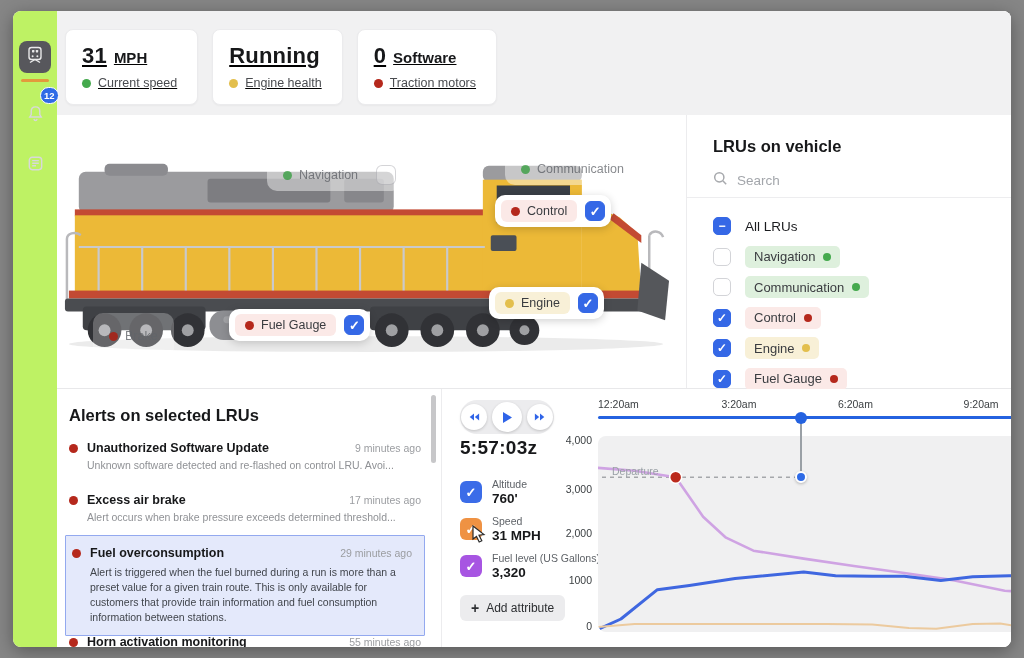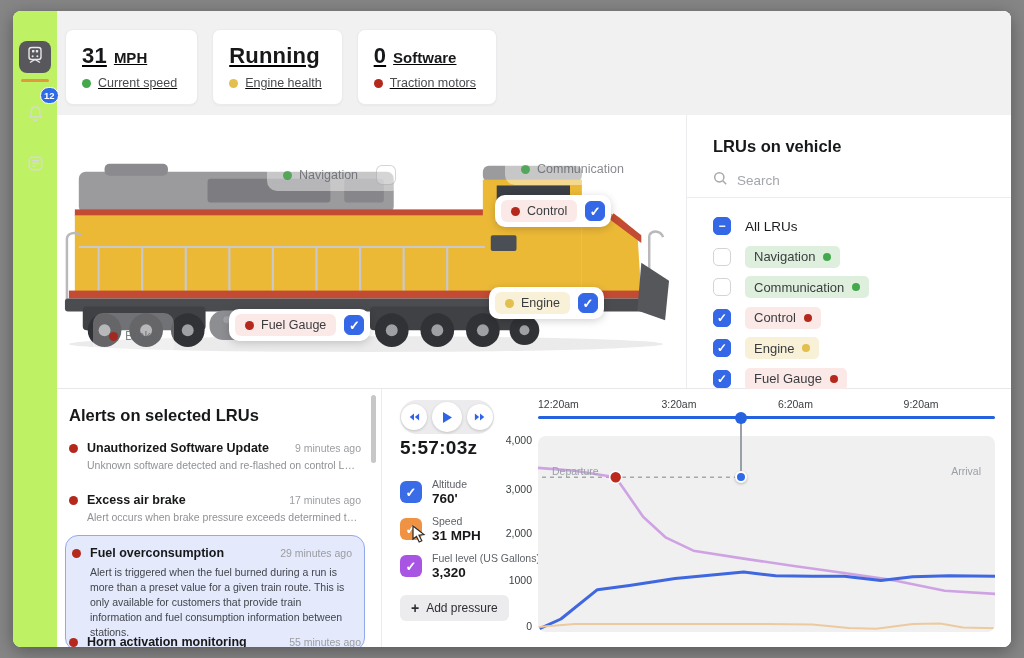--- a/index.html
+++ b/index.html
@@ -36,21 +36,21 @@
   .dot { width:9px; height:9px; border-radius:50%; flex:none; }
   .stat-label { font-size:12.5px; color:#4a4c50; }
 
   .middle-row { height:273px; display:flex; flex:none; }
   .train-panel { flex:1; position:relative; background:#fff; min-width:0; }
   .lru-panel { width:325px; flex:none; border-left:1px solid #ececee; position:relative;
                background:#fff; }
 
   .bottom-row { height:259px; flex:none; display:flex; border-top:1px solid #e8e8ea;
                 overflow:hidden; }
-  .alerts-panel { width:325px; flex:none; border-right:1px solid #ececee; position:relative;
+  .alerts-panel { width:385px; flex:none; border-right:1px solid #ececee; position:relative;
                   background:#fff; overflow:hidden; }
   .chart-panel { flex:1; position:relative; background:#fff; min-width:0; }
 
   
   .train-svg { position:absolute; left:2px; top:28px; }
   .hotspot-card { position:absolute; display:flex; align-items:center; gap:8px;
                   background:#fff; border-radius:10px; padding:5px 6px;
                   box-shadow:0 2px 8px rgba(0,0,0,.18); }
   .hotspot-card.faded { background:rgba(255,255,255,.55); box-shadow:none; opacity:.8; }
   .hotspot-card.bare { background:rgba(255,255,255,.3); box-shadow:none; opacity:.85;
@@ -86,21 +86,21 @@
   .alerts-title { position:absolute; left:12px; top:17px; font-size:16.5px; font-weight:bold;
                   color:#17181a; }
   .alert-row { position:absolute; left:12px; right:20px; cursor:pointer; }
   .alert-head { display:flex; align-items:center; gap:9px; }
   .alert-dot { width:9px; height:9px; border-radius:50%; background:#b5281c; flex:none; }
   .alert-title { font-size:12.5px; font-weight:bold; color:#17181a; flex:1; white-space:nowrap; }
   .alert-time { font-size:10.5px; color:#9b9da1; white-space:nowrap; }
   .alert-desc { margin:4px 0 0 18px; font-size:10.5px; color:#8f9195; white-space:nowrap;
                 overflow:hidden; text-overflow:ellipsis; }
   .alert-card { position:absolute; left:8px; right:16px; background:#e4e9fb;
-                border:1.5px solid #93a9ef; border-radius:13px; padding:10px 12px 10px 6px;
+                border:1.5px solid #93a9ef; border-radius:1px; padding:10px 12px 10px 6px;
                 cursor:pointer; }
   .alert-card .alert-desc { white-space:normal; color:#41454c; line-height:1.42; margin-top:5px; }
   .alerts-scrollbar { position:absolute; right:5px; top:6px; width:5px; height:68px;
                       border-radius:3px; background:#c7c7c9; cursor:grab; }
 
   
   .playback { position:absolute; left:18px; top:11px; width:94px; height:34px;
               background:#ececee; border-radius:18px; display:flex; align-items:center;
               justify-content:center; gap:5px; }
   .pb-btn { width:26px; height:26px; border-radius:50%; background:#fff;
@@ -465,21 +465,21 @@
         </div>
 
         <span class="cursor-pointer">
           <svg width="15" height="18" viewBox="0 0 15 18">
             <path d="M1 1 L12 9.5 L7 10.2 L9.8 15.8 L7.2 17 L4.5 11.4 L1 14 Z" fill="#fff" stroke="#2b2b2b" stroke-width="1.2"></path>
           </svg>
         </span>
 
         <div class="add-attr">
           <span class="plus">+</span>
-          <span>Add pressure</span>
+          <span>Add attribute</span>
         </div>
 
         <div class="timeline-labels">
             <span style="left: 0%;">12:20am</span>
             <span style="left: 27%;">3:20am</span>
             <span style="left: 52.5%;">6:20am</span>
             <span style="left: 80%;">9:20am</span>
           </div>
         <div class="timeline-track"></div>
         <div class="timeline-handle" style="left: 352.908px;"></div>

